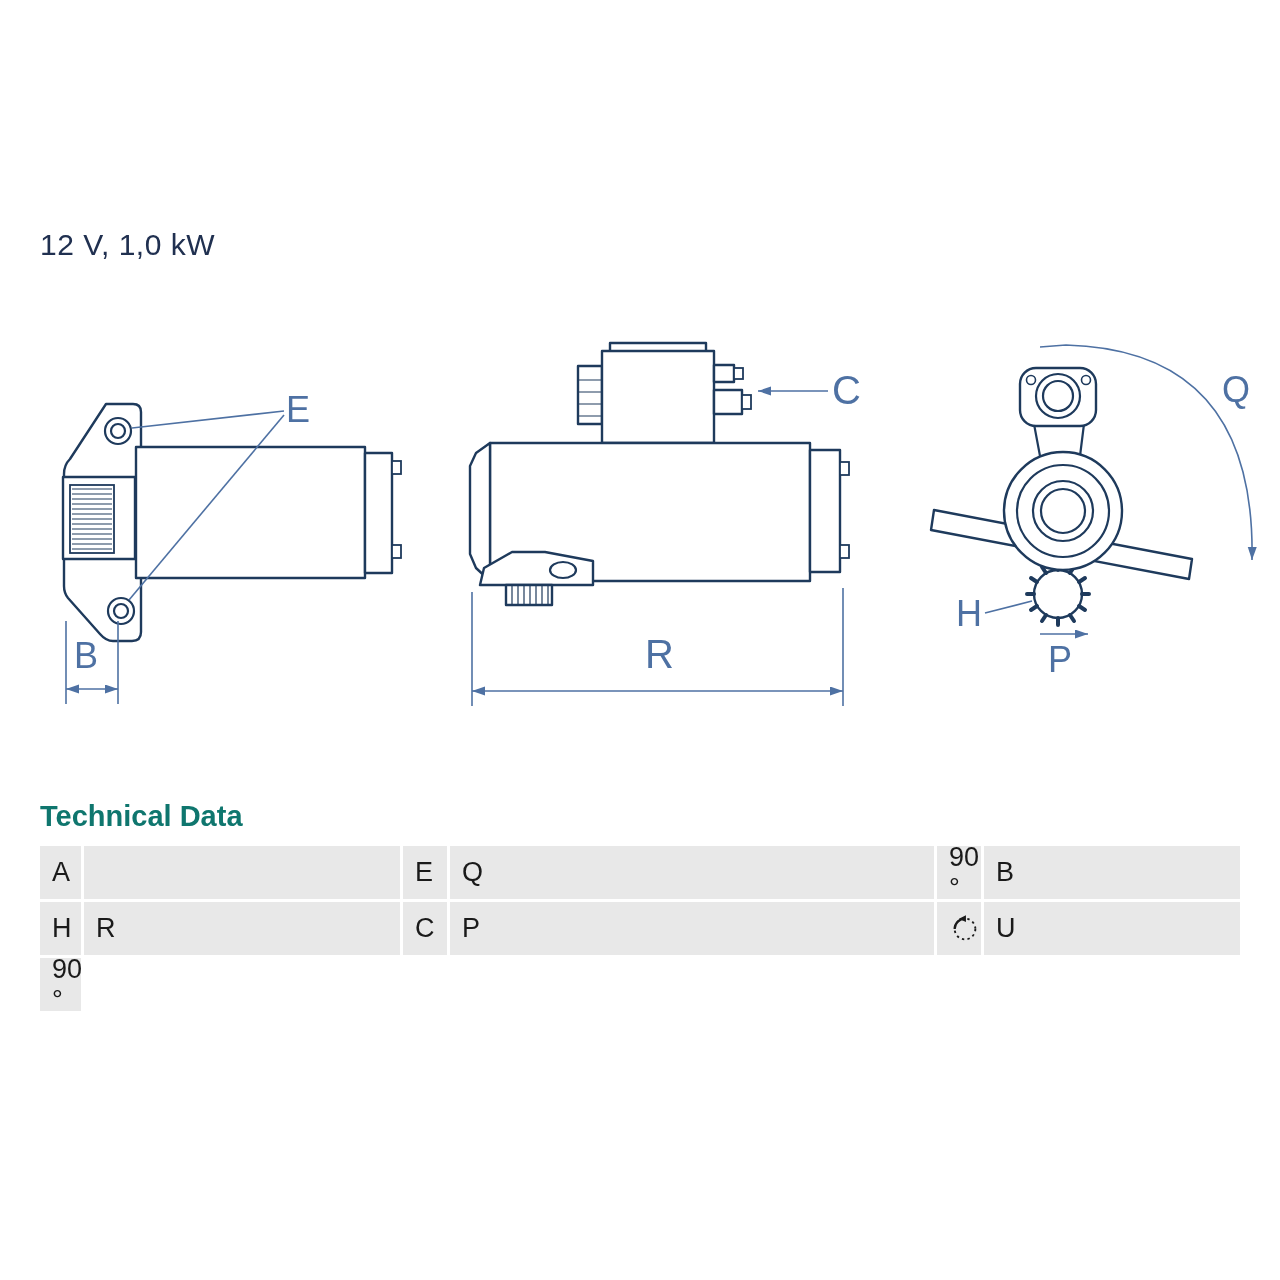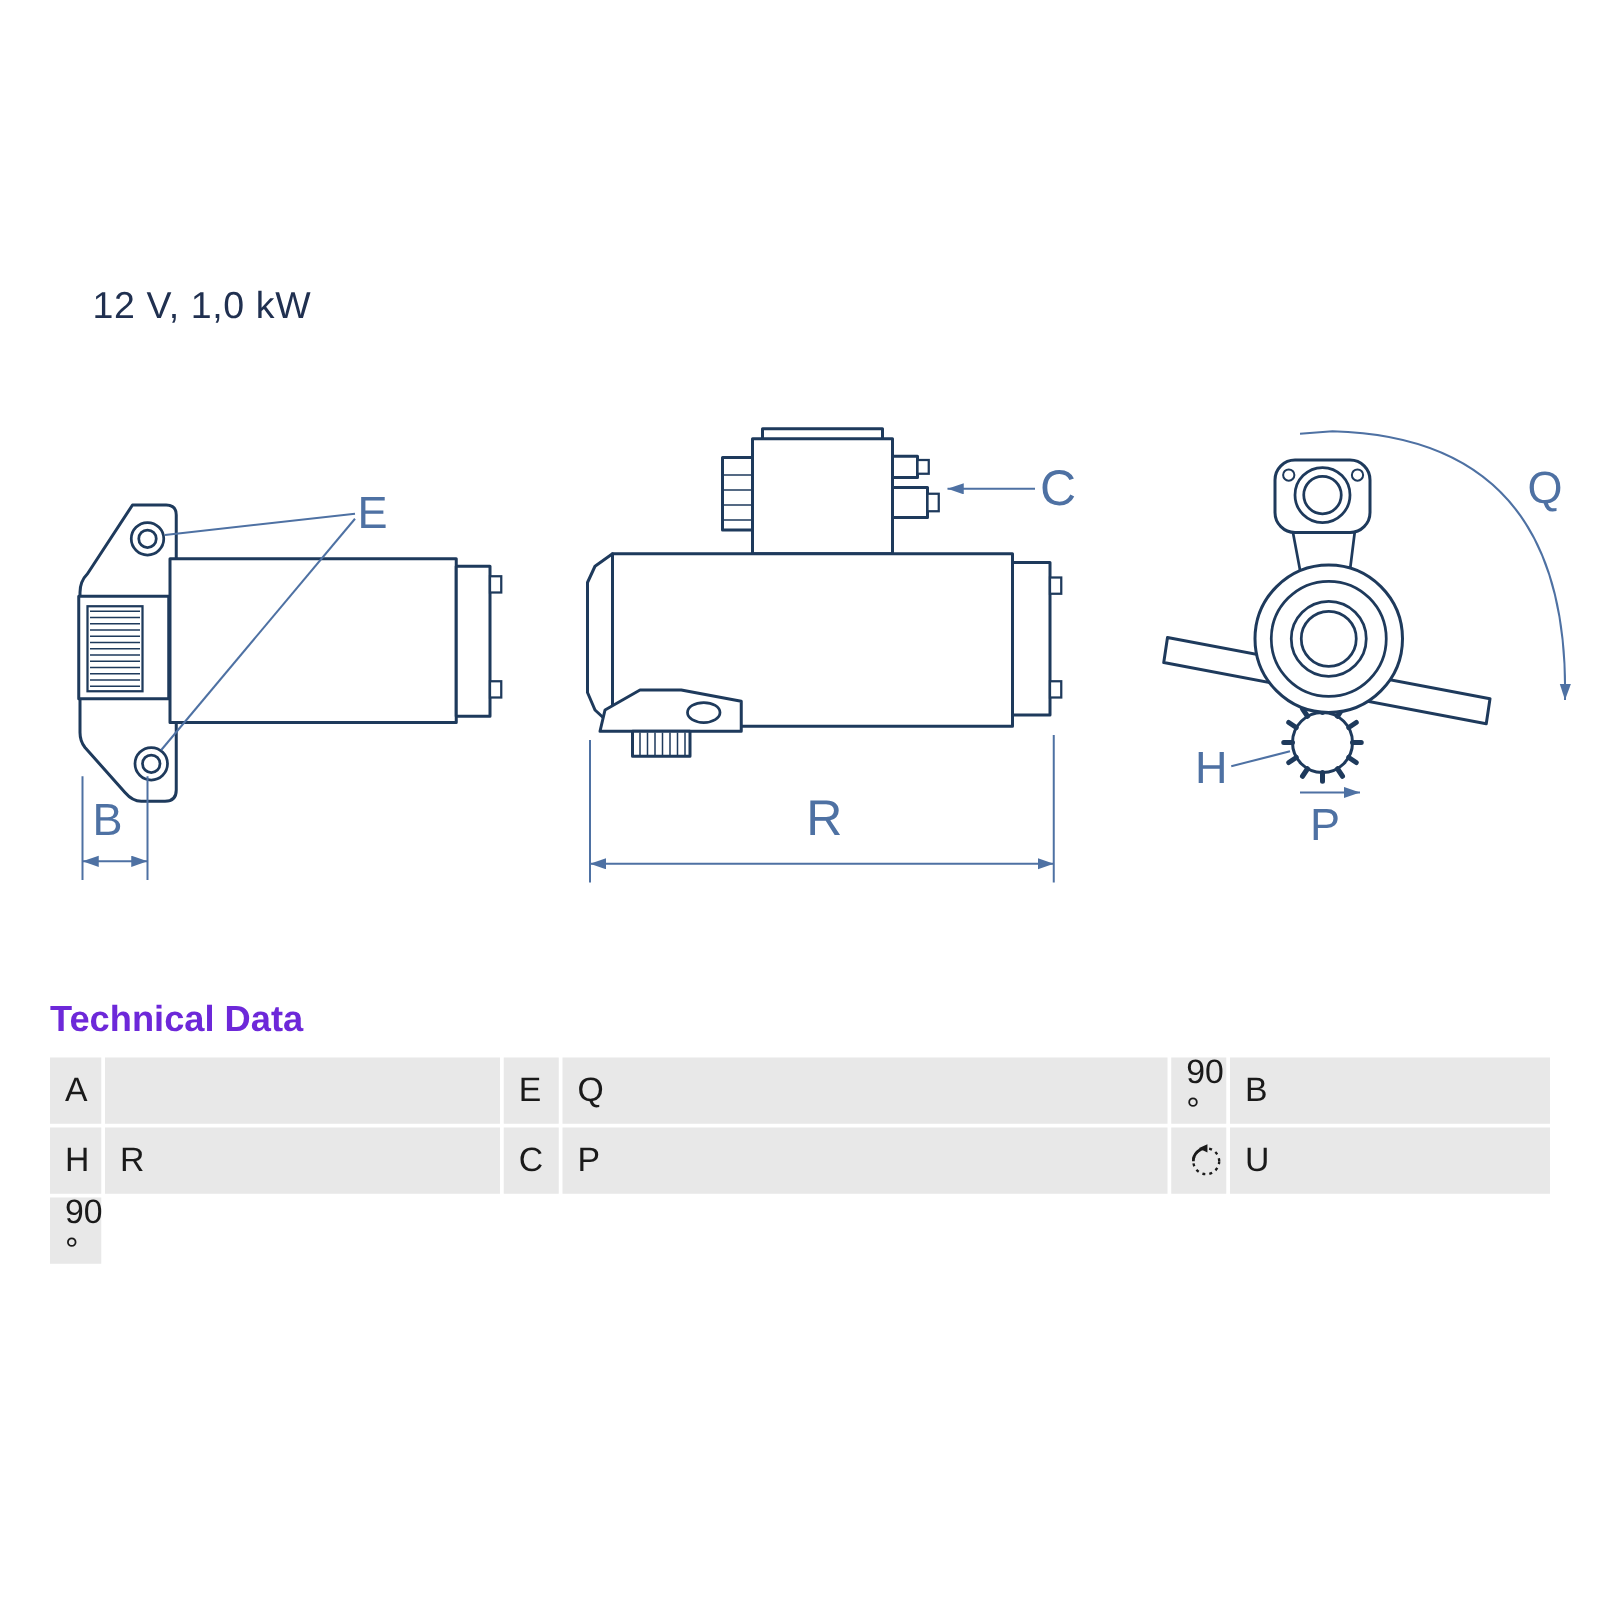--- a/index.html
+++ b/index.html
@@ -5,36 +5,36 @@
   :root{
     --drawing-line:#1e3a5c;
     --dimension-blue:#4e71a3;
     --table-cell-bg:#e8e8e8;
     --spec-text:#203050;
   }
   html,body{margin:0;padding:0;background:#fff;}
   body{width:1280px;height:1280px;position:relative;overflow:hidden;
        font-family:"Liberation Sans",sans-serif;}
   .spec-header{position:absolute;left:40px;top:228px;font-size:30px;
-       color:var(--spec-text);letter-spacing:.5px;margin-left:34px;}
+       color:var(--spec-text);letter-spacing:.5px;}
   #drawing{position:absolute;left:0;top:0;}
   .lnf{fill:#fff;stroke:var(--drawing-line);stroke-width:2.4;stroke-linejoin:round;}
   .ln{fill:none;stroke:var(--drawing-line);stroke-width:2.2;}
   .lns{fill:#fff;stroke:var(--drawing-line);stroke-width:1.8;}
   .lns2{fill:none;stroke:var(--drawing-line);stroke-width:1.6;}
   .ln2{stroke:var(--drawing-line);stroke-width:2.2;}
   .hatch{fill:none;stroke:var(--drawing-line);stroke-width:1.2;}
   .teeth{fill:none;stroke:var(--drawing-line);stroke-width:4;stroke-linecap:round;}
   .dim{fill:none;stroke:var(--dimension-blue);stroke-width:1.6;}
   .dimtxt{fill:var(--dimension-blue);font-family:"Liberation Sans",sans-serif;
        font-size:36px;font-weight:400;}
   .dimtxt.big{font-size:40px;}
   .arrhead{fill:var(--dimension-blue);}
   .table-title{position:absolute;left:40px;top:800px;font-size:29px;
-       font-weight:bold;color:#6d28d9;}
+       font-weight:bold;color:#0f766e;}
   .spec-table{position:absolute;left:40px;top:846px;width:1200px;
        display:grid;grid-template-columns:41px 316px 44px 484px 44px 256px;
        grid-auto-rows:53px;gap:3px;background:#fff;}
   .cell{background:var(--table-cell-bg);display:flex;align-items:center;
        padding-left:12px;box-sizing:border-box;font-size:27px;color:#1a1a1a;}
   .rot-icon{display:block;}
 </style>
 </head>
 <body>
 

